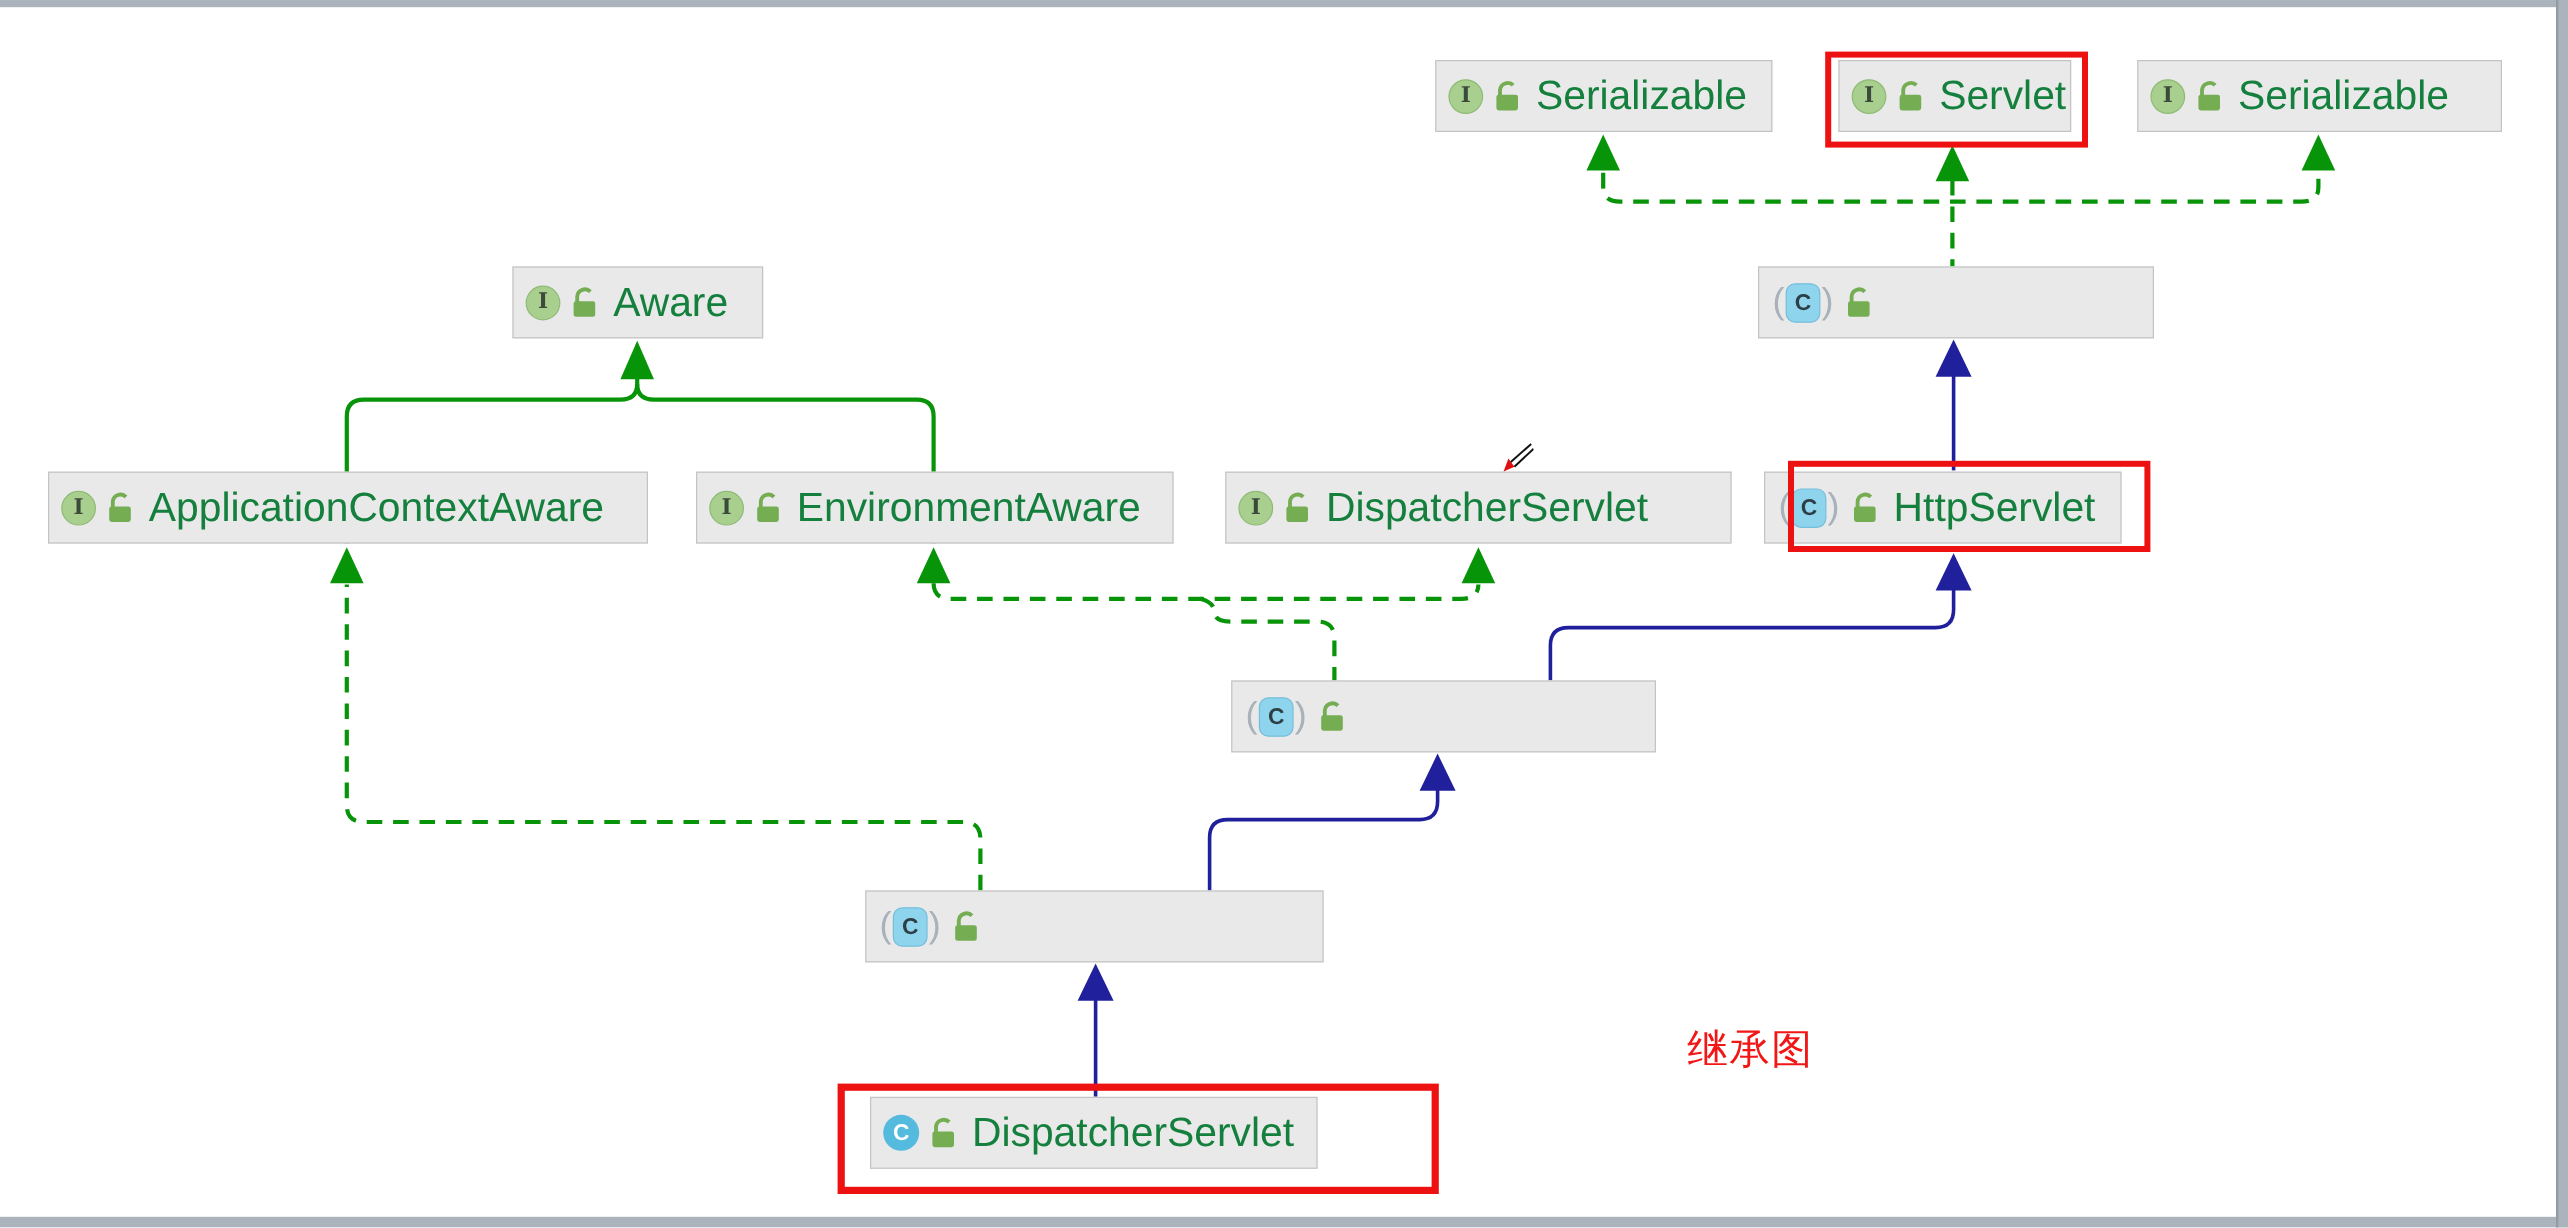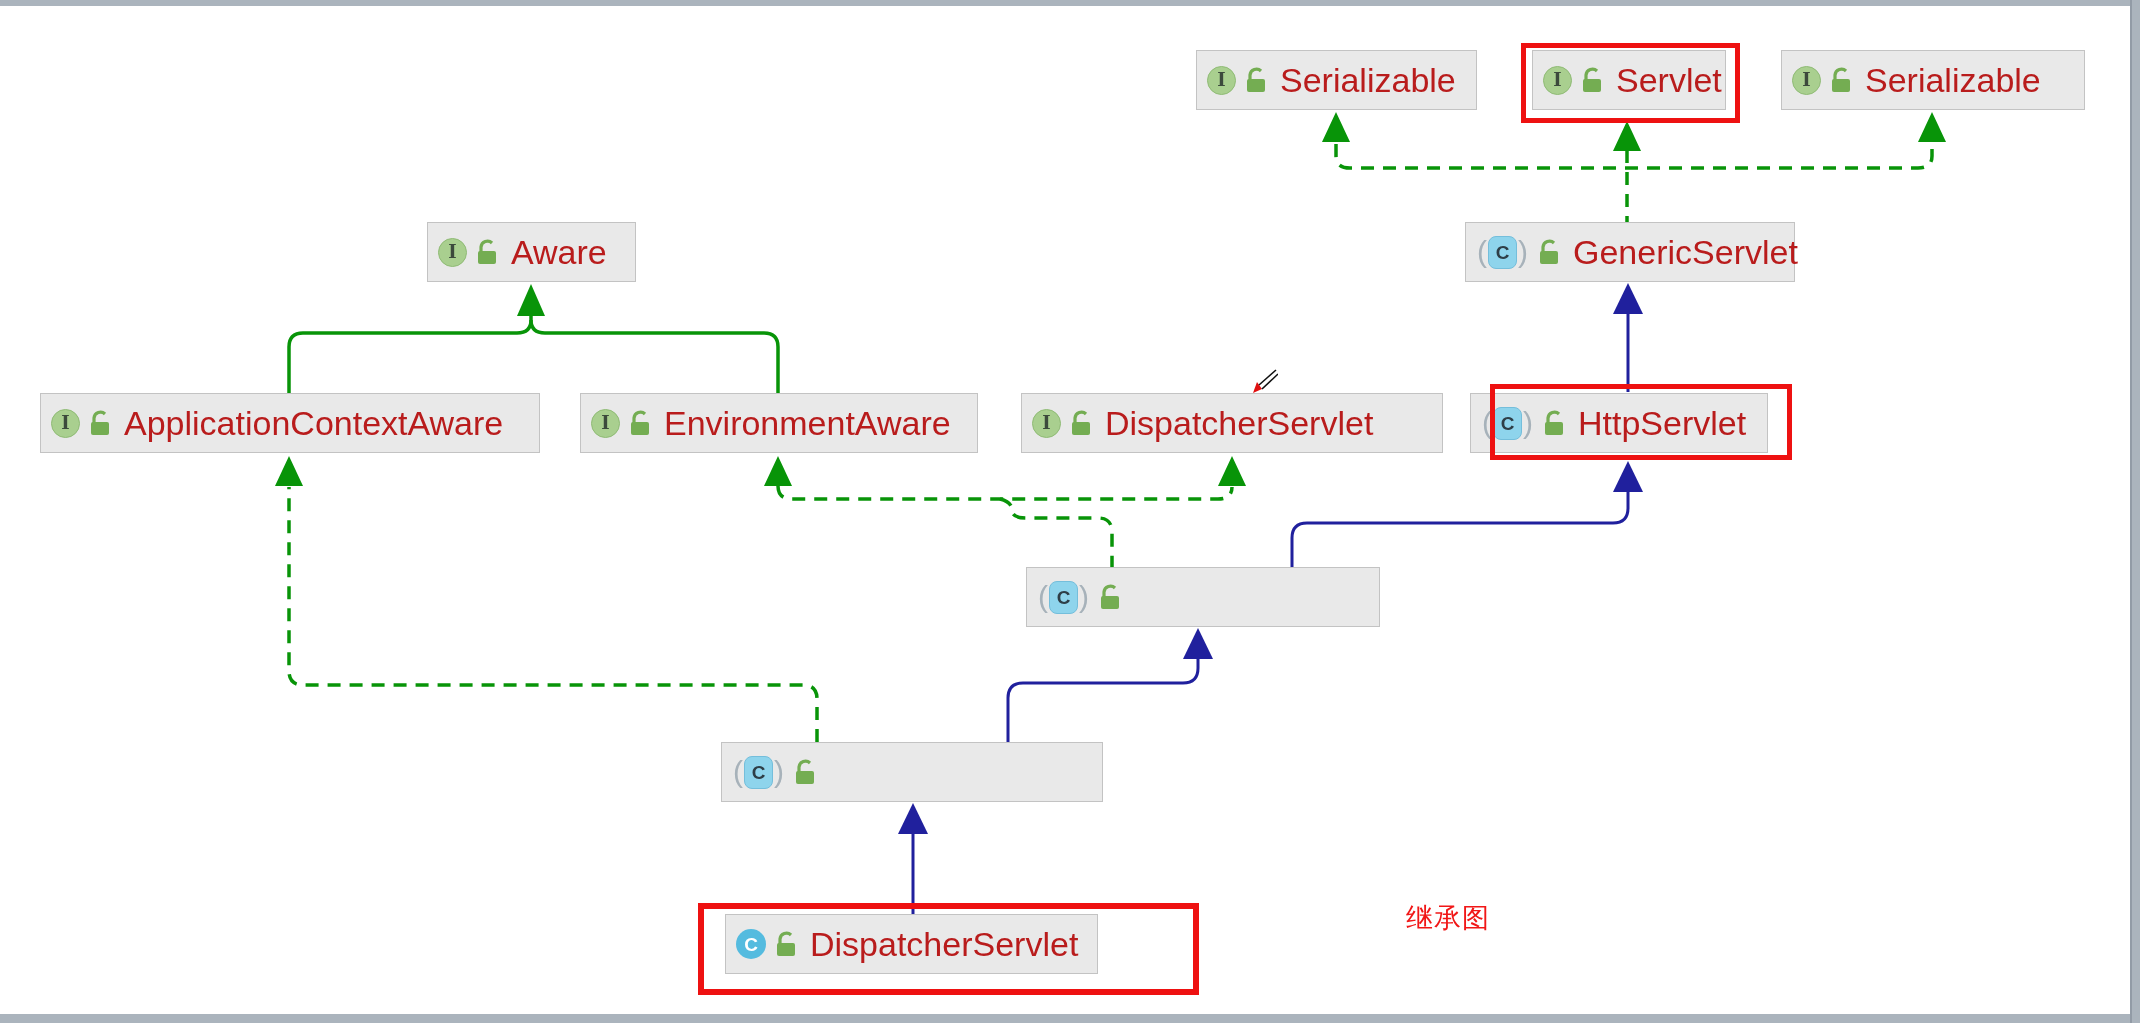--- a/index.html
+++ b/index.html
@@ -5,33 +5,33 @@
   html,body{margin:0;padding:0;}
   body{font-family:"Liberation Sans",sans-serif;}
   #stage{position:relative;width:2140px;height:1023px;background:#ffffff;overflow:hidden;}
   .bar{position:absolute;left:0;width:2140px;background:#abb4bd;}
   #topbar{top:0;height:6px;}
   #bottombar{top:1014px;height:9px;}
   #rightbar{position:absolute;top:0;left:2130px;width:10px;height:1023px;background:#abb4bd;border-left:2px solid #929ba6;}
   svg.wires{position:absolute;left:0;top:0;pointer-events:none;}
   .node{position:absolute;height:60px;background:#e9e9e9;border:1px solid #c3c3c3;box-sizing:border-box;
         display:flex;align-items:center;padding-left:10px;white-space:nowrap;cursor:default;}
-  .lbl{font-size:34px;color:#b91c1c;margin-left:12px;letter-spacing:0px;}
+  .lbl{font-size:34px;color:#15803d;margin-left:12px;letter-spacing:0px;}
   .ico{display:flex;align-items:center;justify-content:center;flex:none;}
   .iface-ico{width:29px;height:29px;border-radius:50%;background:#a9cf8f;border:1px solid #8fbb75;box-sizing:border-box;}
   .iface-ico i{font-style:normal;font-family:"DejaVu Serif",serif;font-size:18px;color:#3c4a3c;font-weight:bold;line-height:1;}
   .cls-sq{width:29px;height:33px;border-radius:8px;background:#8ed4ec;border:1px solid #74bedb;box-sizing:border-box;
           display:flex;align-items:center;justify-content:center;}
   .cls-sq i{font-style:normal;font-size:19px;color:#2e3e47;font-weight:bold;line-height:1;}
   .par{font-weight:normal;color:#a7b2ba;font-size:30px;line-height:1;margin:0 1px;font-family:"Liberation Sans",sans-serif;}
   .concrete{width:30px;height:30px;border-radius:50%;background:#54bbdf;display:flex;align-items:center;justify-content:center;}
   .concrete i{font-style:normal;font-size:19px;color:#ffffff;font-weight:bold;line-height:1;}
   .lock{margin-left:8px;flex:none;display:flex;}
   .hl{position:absolute;border-style:solid;border-color:#ee1111;box-sizing:border-box;pointer-events:none;}
-  #annotation{position:absolute;left:1406px;top:900px;font-size:27px;color:#f11717;letter-spacing:1px;text-align:center;}
+  #annotation{position:absolute;left:1406px;top:852px;font-size:34px;color:#f11717;letter-spacing:1px;text-align:center;}
   #pencil{position:absolute;left:1250px;top:369px;}
 </style>
 </head>
 <body>
 
 <div id="stage">
 
   <svg class="wires" width="2140" height="1023">
 
     <g stroke="#089408" stroke-width="3.5" fill="none">
@@ -131,21 +131,20 @@
           <i>C</i>
         </span>
         <b class="par">)</b>
     </span>
     <span class="lock">
       <svg width="24" height="27" viewBox="0 0 24 27">
           <path d="M6 13 V8 A6.5 6.5 0 0 1 17 4" stroke="#74ad52" stroke-width="3.2" fill="none"></path>
           <rect x="3" y="12" width="18" height="13" rx="2" fill="#74ad52"></rect>
         </svg>
     </span>
-    <span class="lbl">GenericServlet</span>
   </div>
 
   <div class="node" style="left:40px;top:393px;width:500px;">
     <span class="ico iface-ico">
         <i>I</i>
       </span>
     <span class="lock">
       <svg width="24" height="27" viewBox="0 0 24 27">
           <path d="M6 13 V8 A6.5 6.5 0 0 1 17 4" stroke="#74ad52" stroke-width="3.2" fill="none"></path>
           <rect x="3" y="12" width="18" height="13" rx="2" fill="#74ad52"></rect>

